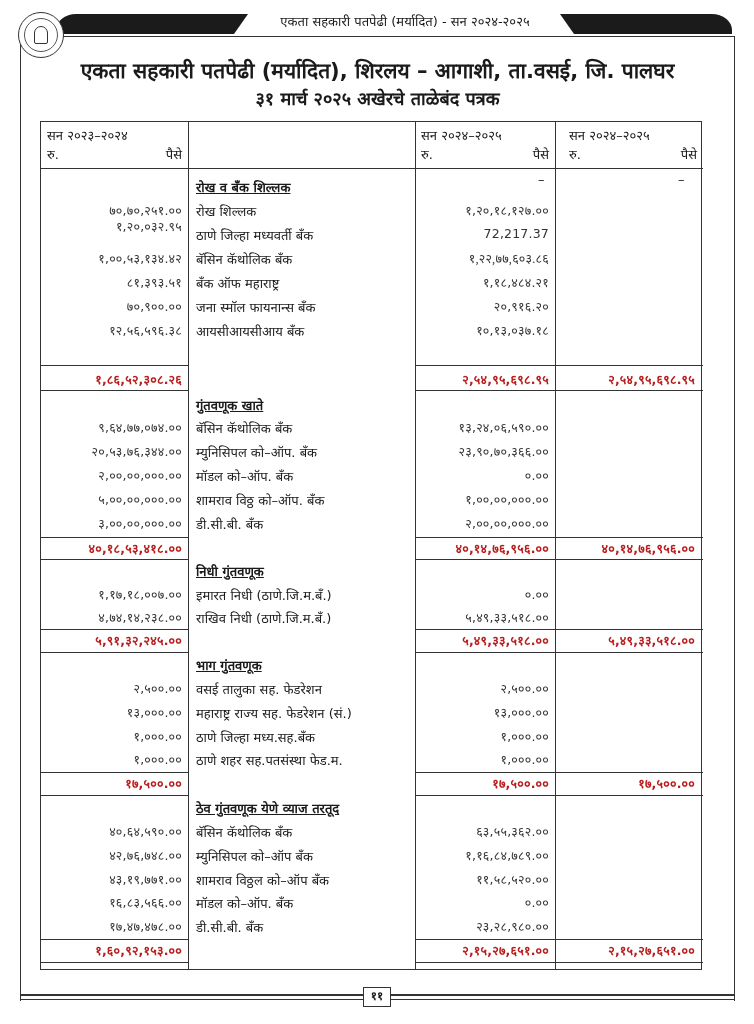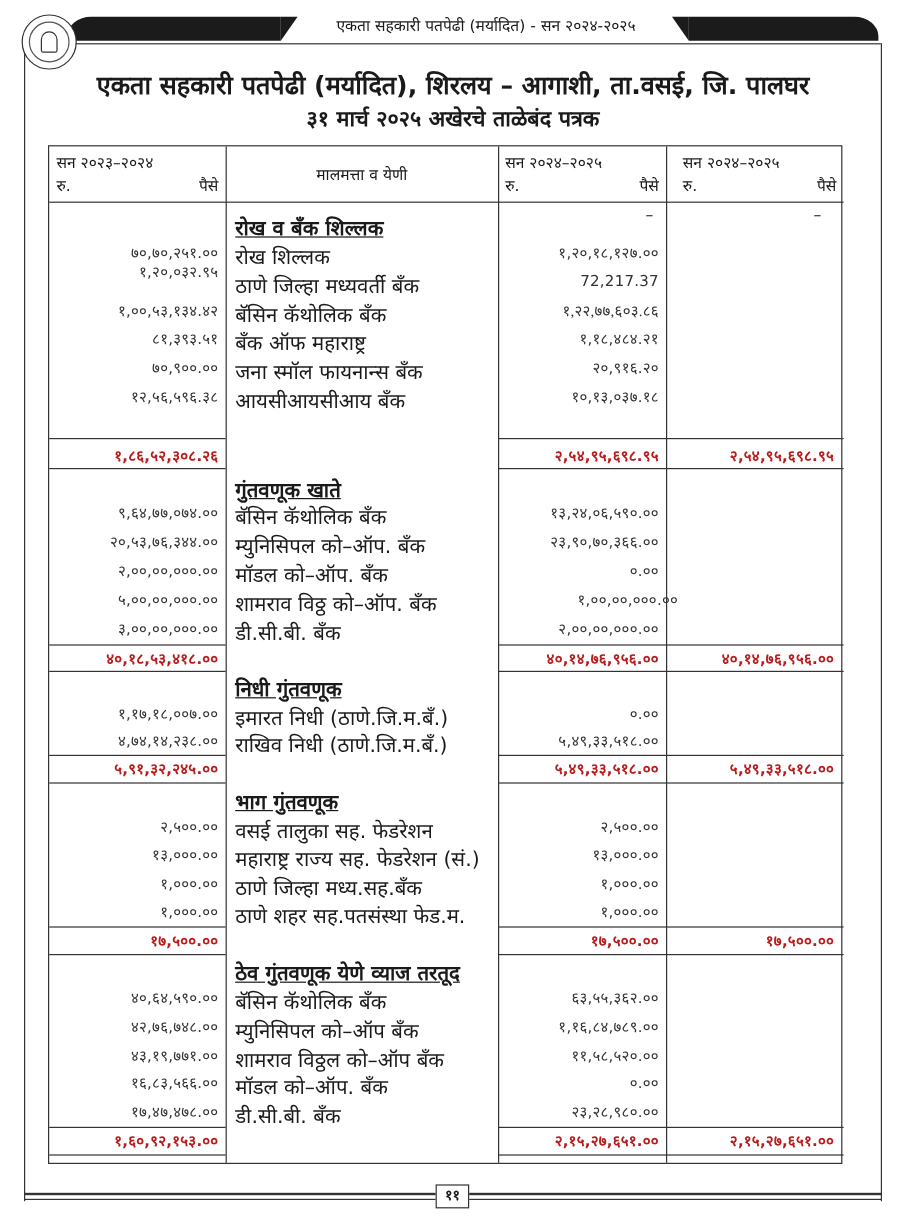--- a/index.html
+++ b/index.html
@@ -34,21 +34,21 @@
   .col { position: absolute; top: 0; bottom: 0; border-left: 1px solid #333; }
   .hdr { position: absolute; top: 0; height: 46px; font-size: 13px; }
   .hdr .l1 { position: absolute; left: 6px; top: 4px; white-space: nowrap; }
   .hdr .l2a { position: absolute; left: 6px; top: 23px; }
   .hdr .l2b { position: absolute; right: 6px; top: 23px; }
   .hdr-center { position: absolute; top: 0; height: 46px; display: flex; align-items: center; justify-content: center; font-size: 13px; }
   .hline { position: absolute; height: 0; border-top: 1px solid #333; }
 
   .cell-num { position: absolute; text-align: right; font-size: 12.5px; font-family: "DejaVu Sans", sans-serif; color: #333; white-space: nowrap; letter-spacing: 0.2px; }
   .cell-num.bold { font-weight: bold; color: #b91c1c; }
-  .cell-txt { position: absolute; font-size: 17px; white-space: nowrap; }
+  .cell-txt { position: absolute; font-size: 13px; white-space: nowrap; }
   .cell-txt.heading { font-weight: bold; text-decoration: underline; }
   .dash { position: absolute; font-size: 13px; }
 </style>
 </head>
 <body>
 
 <div class="banner-left"></div>
 <div class="banner-text">एकता सहकारी पतपेढी (मर्यादित) - सन २०२४-२०२५</div>
 <div class="banner-right"></div>
 <div class="header-rule"></div>
@@ -68,21 +68,20 @@
 
   <div class="col" style="left:147px;"></div>
   <div class="col" style="left:374px;"></div>
   <div class="col" style="left:514px;"></div>
 
   <div class="hdr" style="left:0;width:147px;">
     <span class="l1">सन २०२३–२०२४</span>
     <span class="l2a">रु.</span>
     <span class="l2b">पैसे</span>
   </div>
-  <div class="hdr-center" style="left:147px;width:227px;">मालमत्ता व येणी</div>
   <div class="hdr" style="left:374px;width:140px;">
     <span class="l1">सन २०२४–२०२५</span>
     <span class="l2a">रु.</span>
     <span class="l2b">पैसे</span>
   </div>
   <div class="hdr" style="left:514px;width:148px;">
     <span class="l1" style="left:14px;">सन २०२४–२०२५</span>
     <span class="l2a" style="left:14px;">रु.</span>
     <span class="l2b">पैसे</span>
   </div>
@@ -133,21 +132,21 @@
   <div class="cell-num" style="right:519px;top:321px;">२०,५३,७६,३४४.००</div>
   <div class="cell-txt" style="left:155px;top:321px;">म्युनिसिपल को–ऑप. बँक</div>
   <div class="cell-num" style="right:152px;top:321px;">२३,९०,७०,३६६.००</div>
 
   <div class="cell-num" style="right:519px;top:345px;">२,००,००,०००.००</div>
   <div class="cell-txt" style="left:155px;top:345px;">मॉडल को–ऑप. बँक</div>
   <div class="cell-num" style="right:152px;top:345px;">०.००</div>
 
   <div class="cell-num" style="right:519px;top:369px;">५,००,००,०००.००</div>
   <div class="cell-txt" style="left:155px;top:369px;">शामराव विठ्ठ को–ऑप. बँक</div>
-  <div class="cell-num" style="right:136px;top:369px;">१,००,००,०००.००</div>
+  <div class="cell-num" style="right:152px;top:369px;">१,००,००,०००.००</div>
 
   <div class="cell-num" style="right:519px;top:393px;">३,००,००,०००.००</div>
   <div class="cell-txt" style="left:155px;top:393px;">डी.सी.बी. बँक</div>
   <div class="cell-num" style="right:152px;top:393px;">२,००,००,०००.००</div>
 
   <div class="hline" style="left:0;width:147px;top:415px;"></div>
   <div class="hline" style="left:374px;width:288px;top:415px;"></div>
   <div class="cell-num bold" style="right:519px;top:418px;">४०,१८,५३,४१८.००</div>
   <div class="cell-num bold" style="right:152px;top:418px;">४०,१४,७६,९५६.००</div>
   <div class="cell-num bold" style="right:6px;top:418px;">४०,१४,७६,९५६.००</div>

